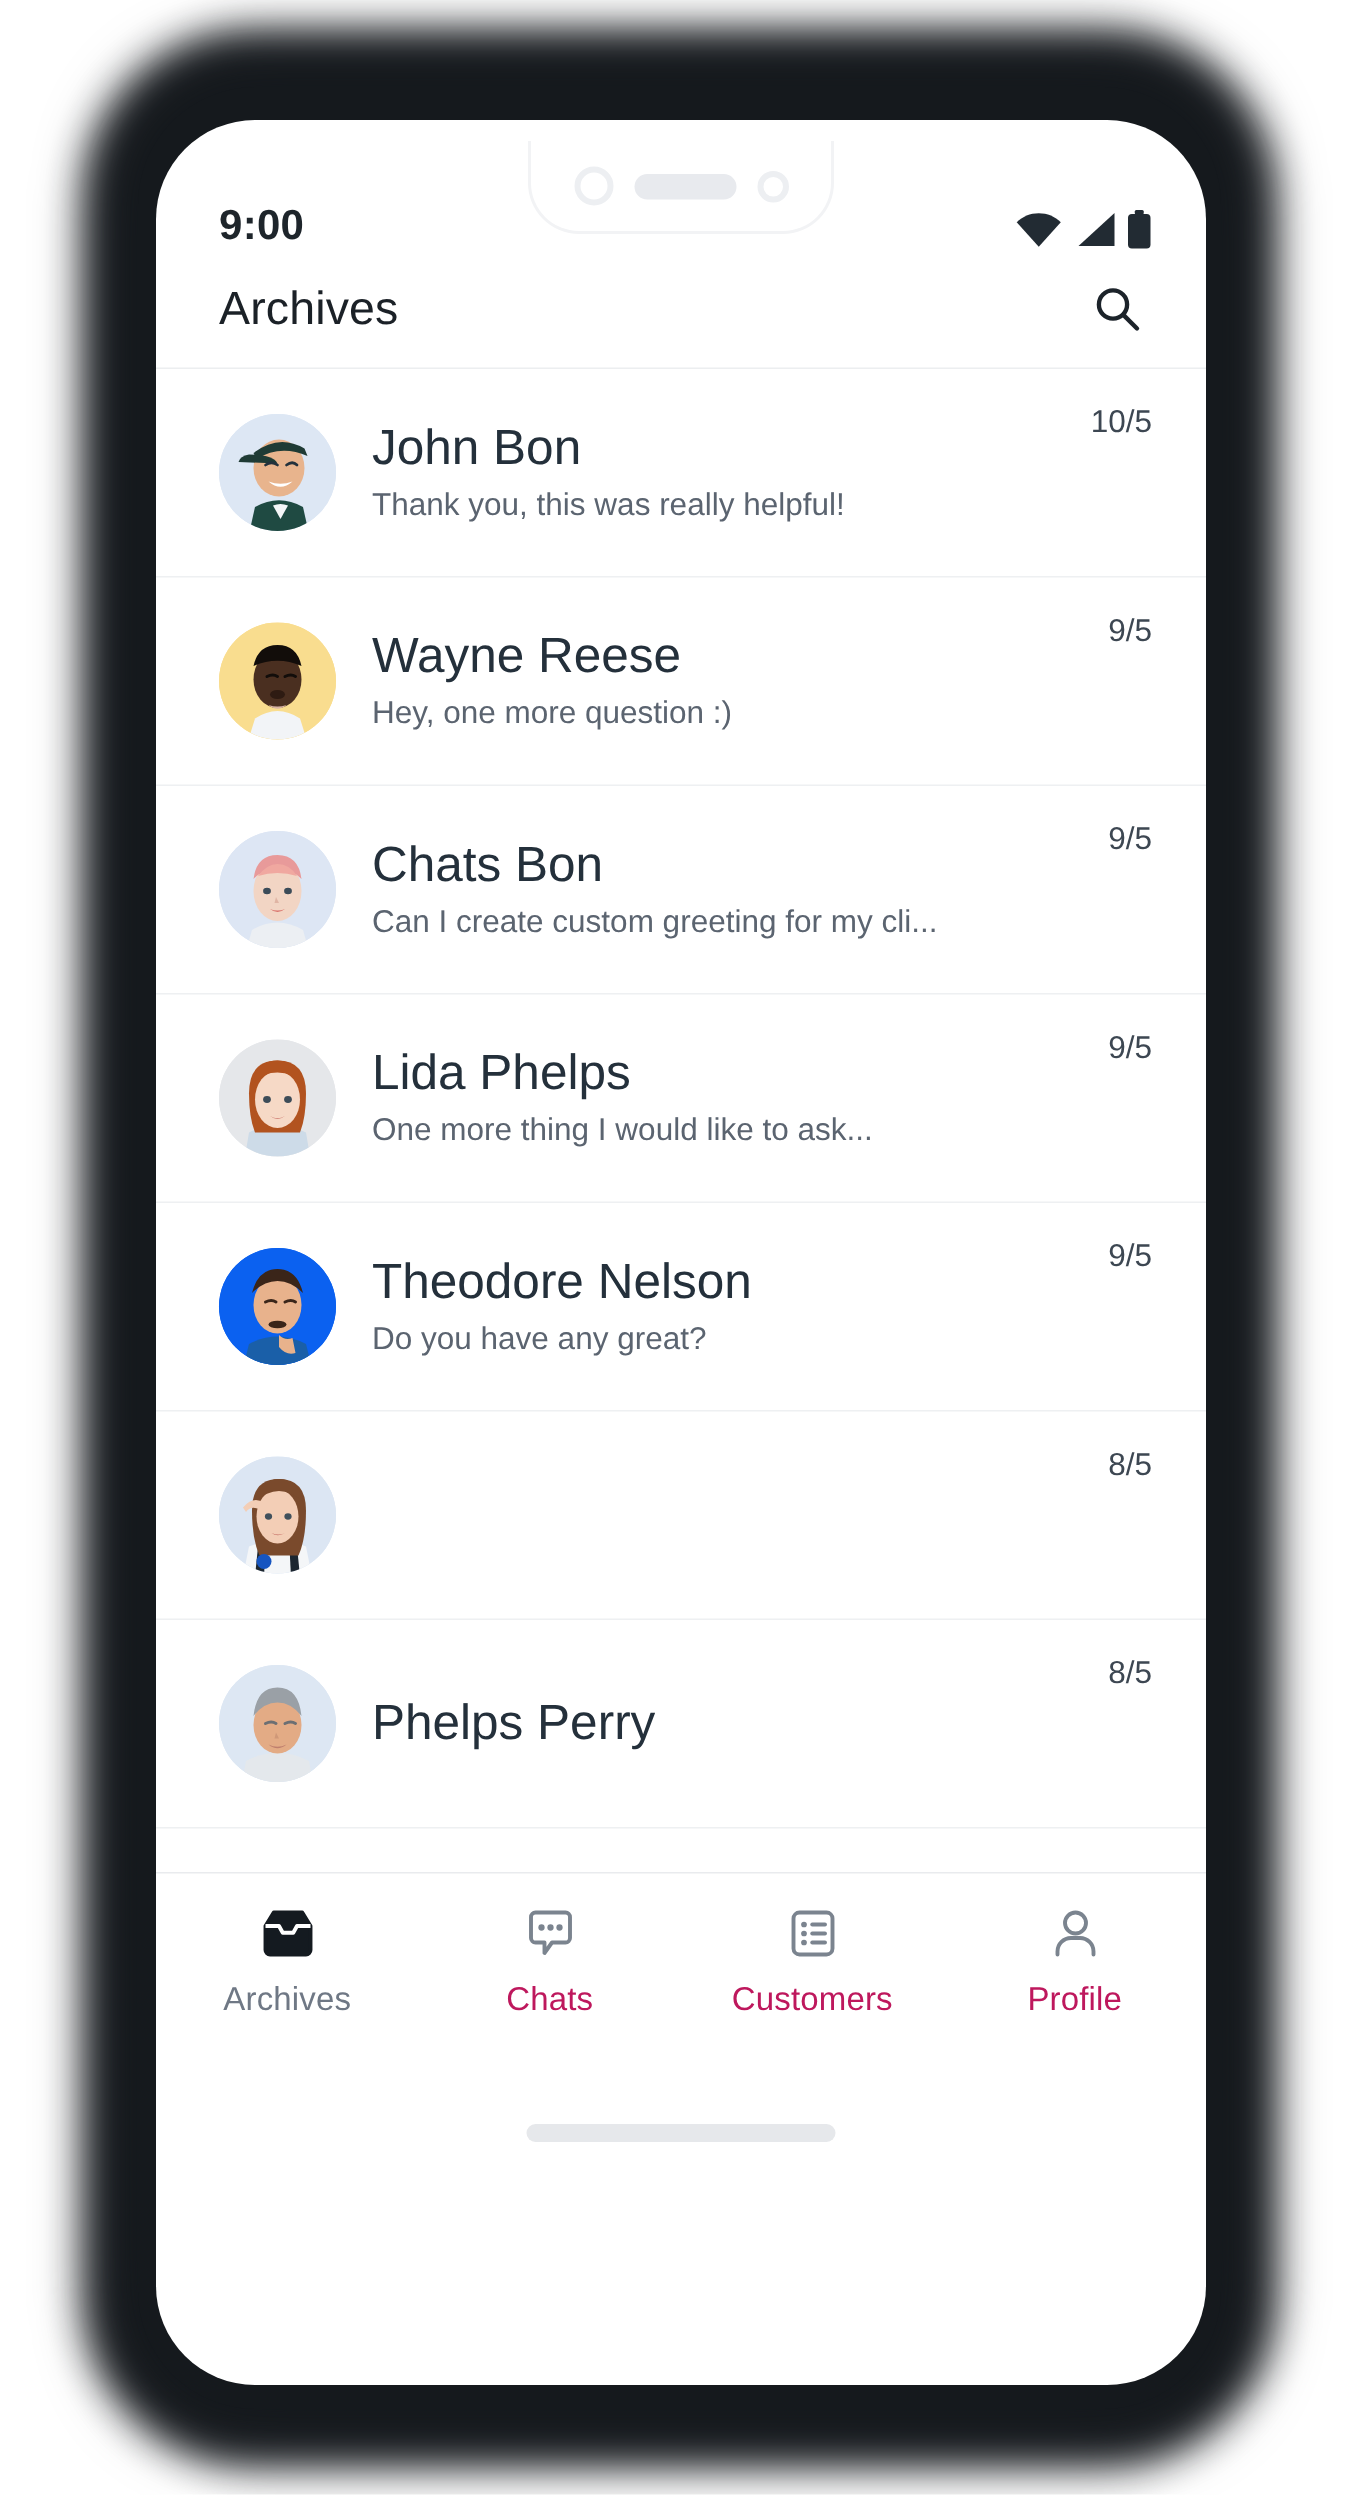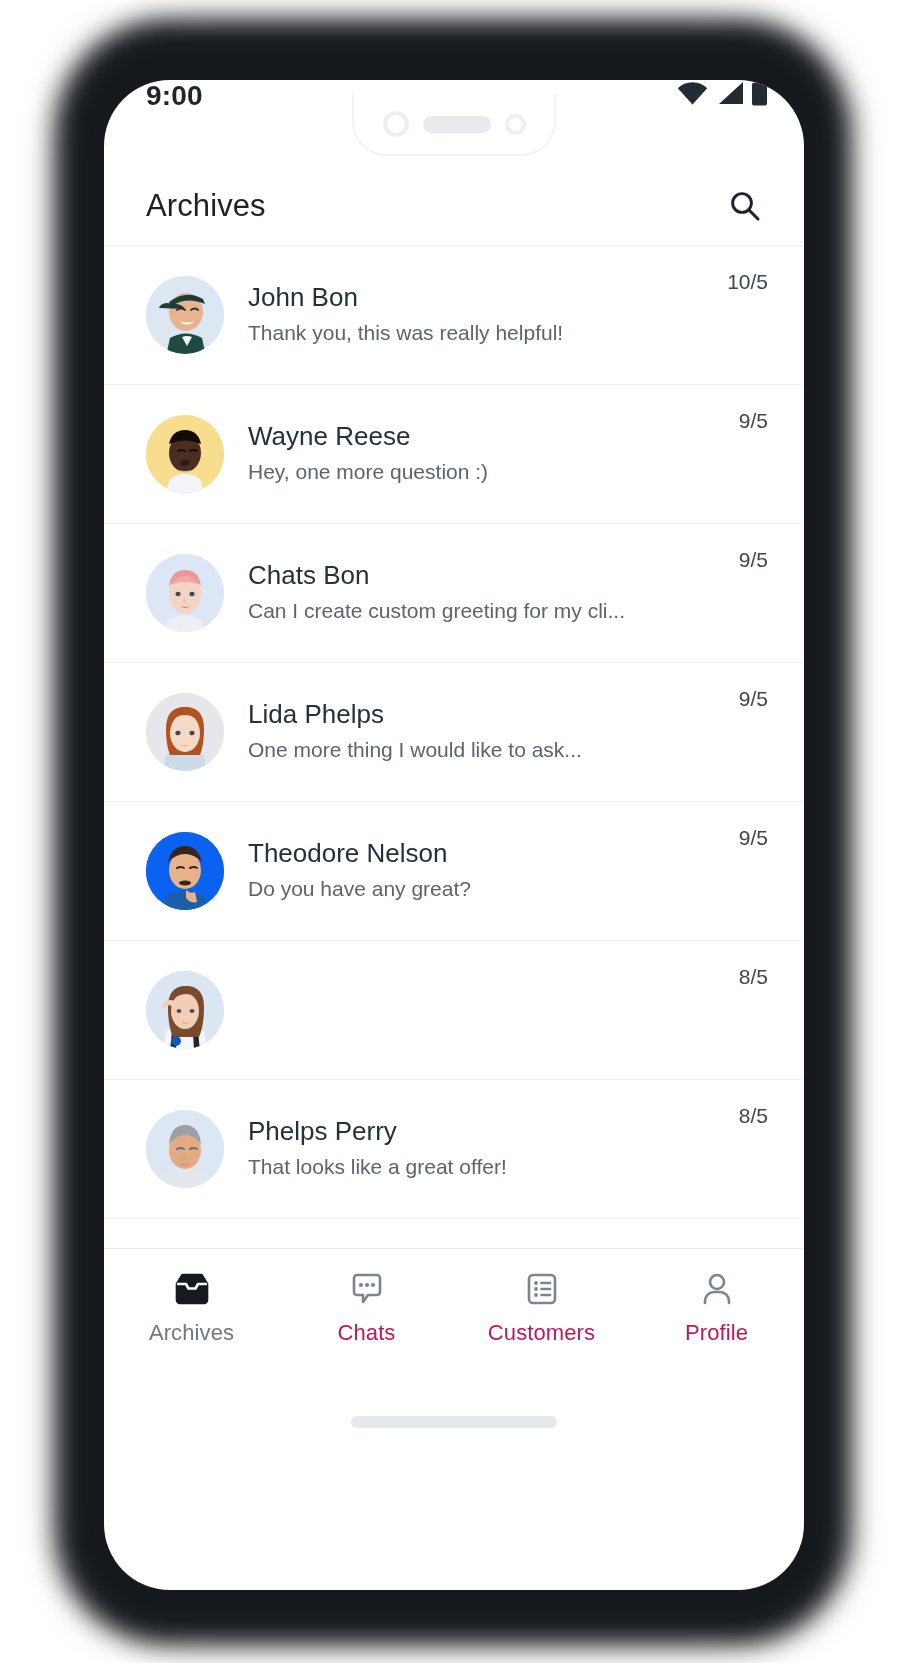--- a/index.html
+++ b/index.html
@@ -57,21 +57,21 @@
     background: #ffffff;
     border-radius: 66px;
     overflow: hidden;
   }
 
   
   .statusbar {
     position: relative;
     height: 86px;
     display: flex;
-    align-items: flex-start;
+    align-items: flex-end;
     padding: 0 36px 0 42px;
   }
   .status-time {
     font-size: 28px;
     font-weight: 700;
     color: #1e252b;
     letter-spacing: .2px;
   }
   .notch {
     position: absolute;
@@ -152,21 +152,21 @@
     position: relative;
   }
   .avatar svg { display: block; width: 100%; height: 100%; }
   .row-text {
     margin-left: 24px;
     min-width: 0;
     flex: 1;
     padding-bottom: 2px;
   }
   .row-name {
-    font-size: 26px;
+    font-size: 33px;
     color: #24303b;
     line-height: 1.32;
     white-space: nowrap;
   }
   .row-preview {
     font-size: 21px;
     color: #5b6470;
     line-height: 1.38;
     margin-top: 4px;
     white-space: nowrap;
@@ -406,21 +406,20 @@
           <ellipse cx="39" cy="40" rx="16" ry="19" fill="#e3ab85"></ellipse>
           <path d="M23 34 q2 -19 16 -19 q14 0 16 19 q-7 -9 -16 -9 q-9 0 -16 9 z" fill="#9aa0a6"></path>
           <path d="M31 39 q4 -2 7 0" stroke="#6c6f73" stroke-width="2" fill="none" stroke-linecap="round"></path>
           <path d="M44 39 q4 -2 7 0" stroke="#6c6f73" stroke-width="2" fill="none" stroke-linecap="round"></path>
           <path d="M33 53 q6 5 12 0 q-6 3 -12 0 z" fill="#bf7f6e"></path>
           <path d="M38 45 l2 4 h-3 z" fill="#cf9878"></path>
         </svg>
       </div>
       <div class="row-text">
         <div class="row-name">Phelps Perry</div>
-        <div class="row-preview">That looks like a great offer!</div>
       </div>
       <span class="row-date">8/5</span>
     </div>
 
     <div class="chat-row partial"></div>
   </div>
 
   <div class="nav">
 
     <div class="nav-item active">

